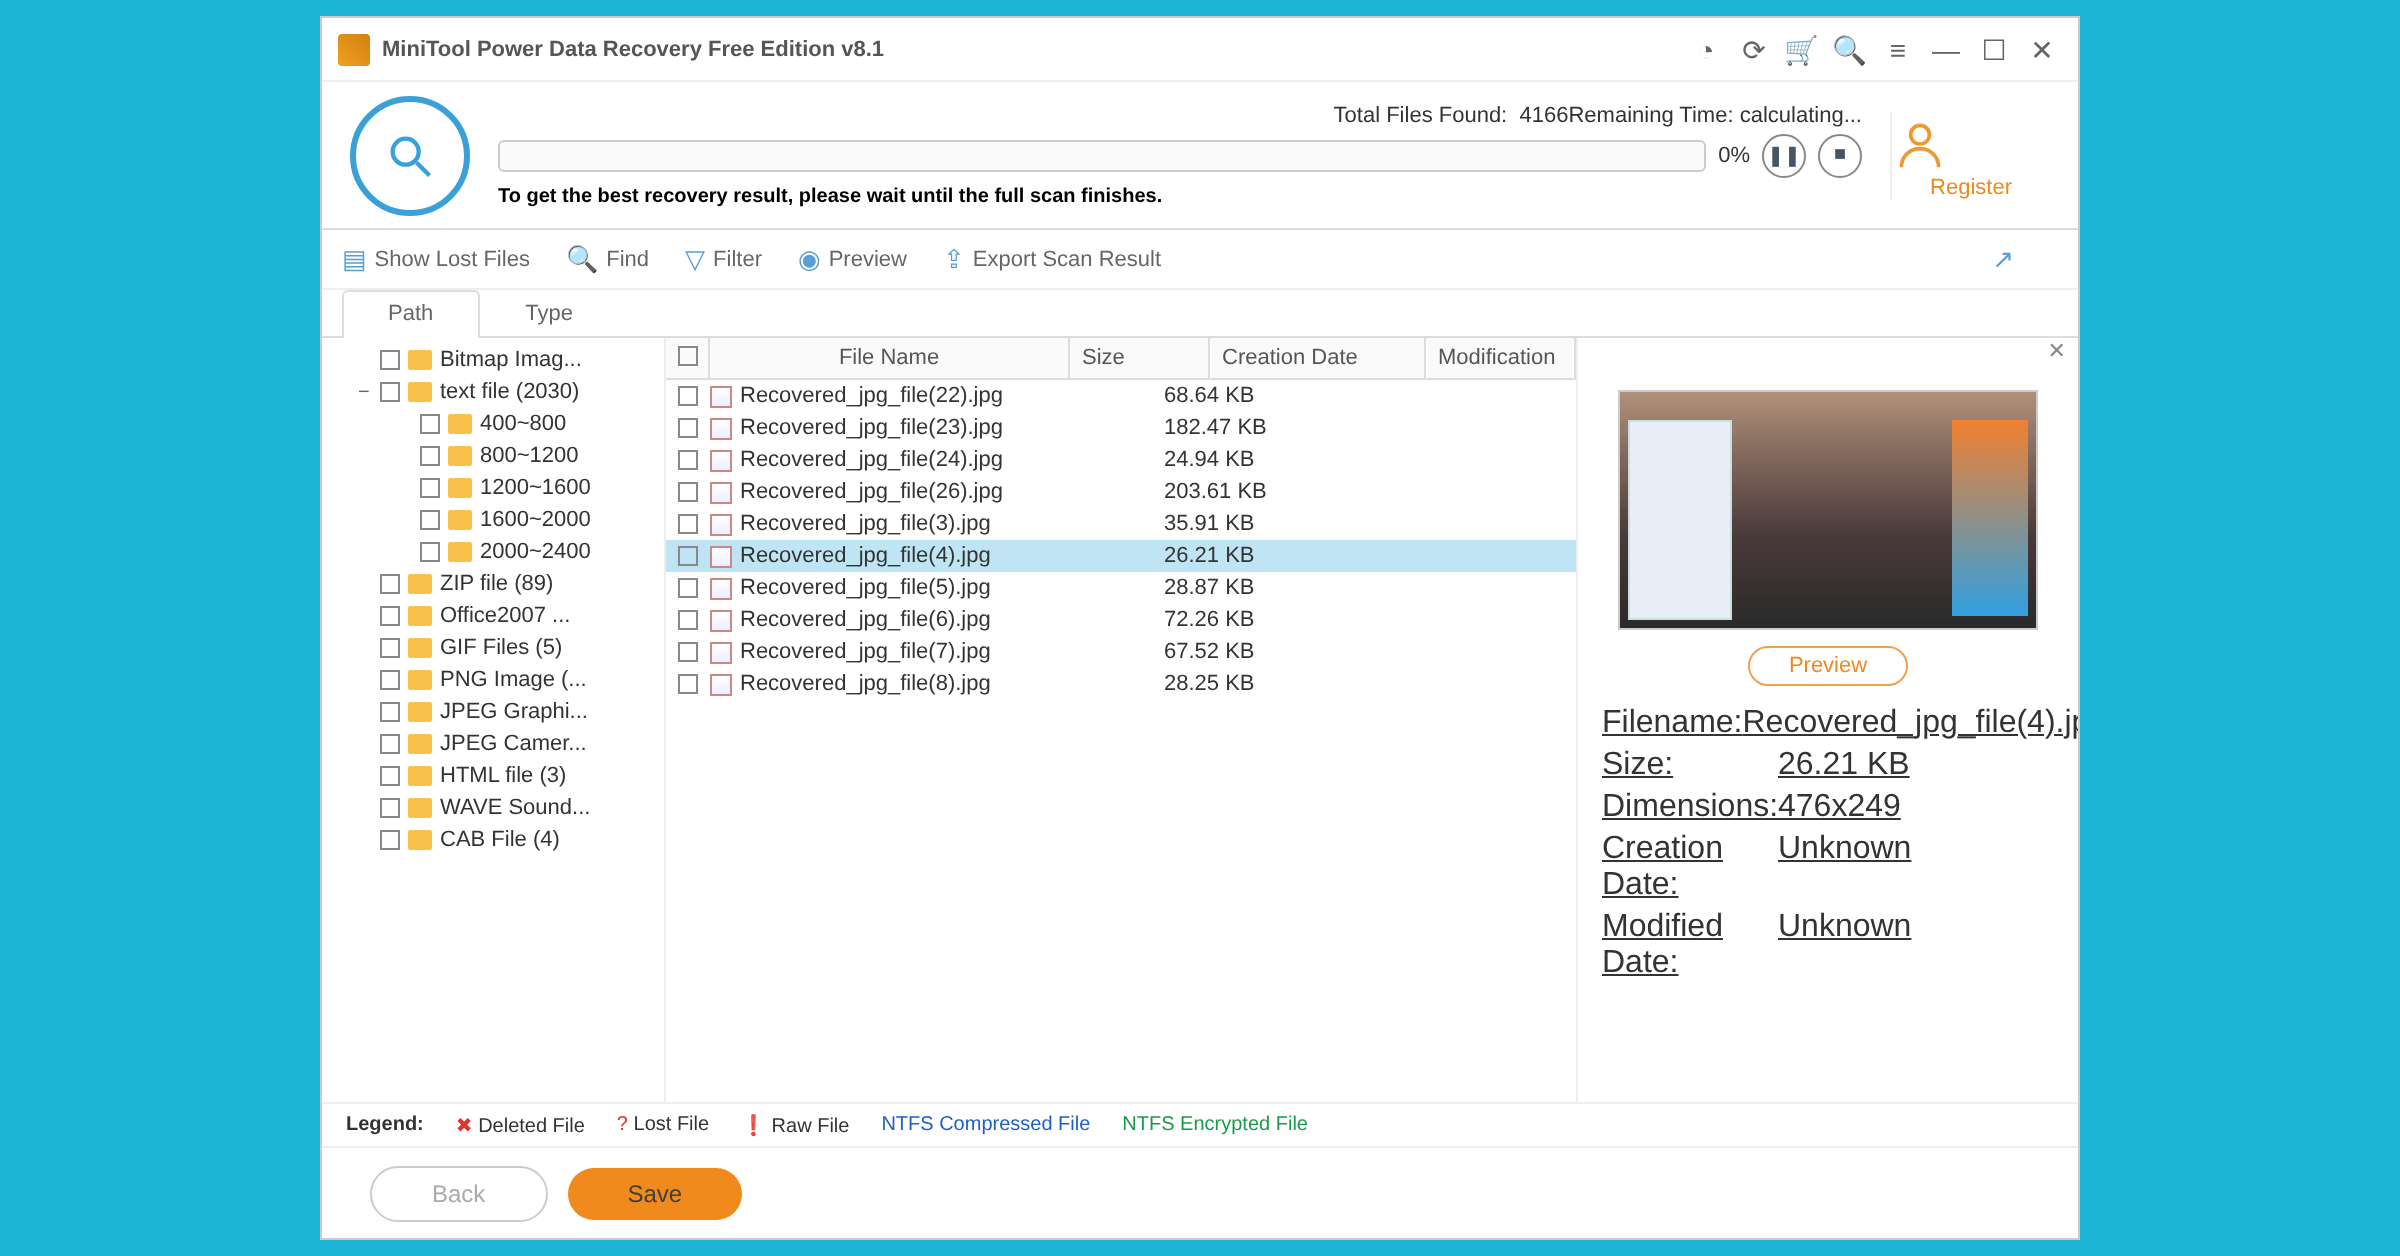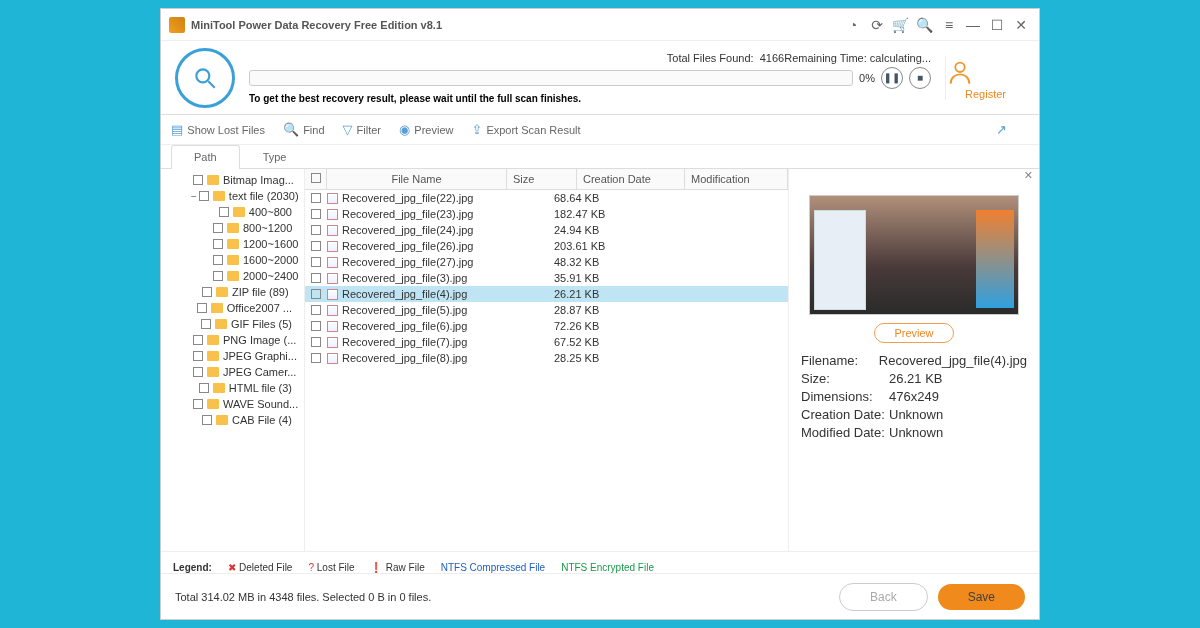--- a/index.html
+++ b/index.html
@@ -21,21 +21,21 @@
 .register-box .ricon { color: #ee9830; font-size: 26px; }
 .register-box .rlabel { color: #ee8820; font-size: 11px; margin-top: 2px; }
 .toolbar { height: 30px; border-bottom: 1px solid #eee; display: flex; align-items: center; padding: 0 10px; color: #666; }
 .toolbar .tbtn { display: flex; align-items: center; margin-right: 18px; cursor: pointer; font-size: 11px; }
 .toolbar .tbtn .ticn { color: #5a9ed6; margin-right: 4px; font-size: 13px; }
 .toolbar .flex { flex: 1; }
 .tabs { display: flex; border-bottom: 1px solid #ddd; padding-left: 10px; }
 .tab { padding: 5px 22px; font-size: 11px; color: #666; cursor: pointer; border: 1px solid transparent; border-bottom: none; }
 .tab.active { background: #fff; border-color: #ddd; border-radius: 3px 3px 0 0; margin-bottom: -1px; }
 .content { flex: 1; display: flex; overflow: hidden; }
-.tree { width: 144px; border-right: 1px solid #eee; overflow-y: auto; padding: 3px 12px; }
+.tree { width: 172px; border-right: 1px solid #eee; overflow-y: auto; padding: 3px 0; }
 .tree-item { display: flex; align-items: center; padding: 2px 0 2px 18px; font-size: 11px; color: #333; white-space: nowrap; cursor: pointer; }
 .tree-item.indent { padding-left: 38px; }
 .tree-item .cb { width: 10px; height: 10px; border: 1px solid #888; margin-right: 4px; flex-shrink: 0; }
 .tree-item .fico { width: 12px; height: 10px; background: #f7c14a; border-radius: 1px; margin-right: 4px; flex-shrink: 0; position: relative; }
 .tree-item .exp { width: 9px; font-size: 10px; color: #666; margin-right: 2px; }
 .middle { flex: 1; display: flex; flex-direction: column; border-right: 1px solid #eee; }
 .listhead { display: flex; border-bottom: 1px solid #ddd; font-size: 11px; color: #555; background: #fafafa; }
 .listhead .hc { padding: 4px 6px; border-right: 1px solid #ddd; }
 .hc.cb { width: 22px; }
 .hc.name { width: 180px; text-align: center; }
@@ -48,24 +48,24 @@
 .row .rcb { width: 10px; height: 10px; border: 1px solid #888; margin: 0 6px; }
 .row .rfico { width: 11px; height: 11px; background: linear-gradient(#fff,#eef); border: 1px solid #c88; margin-right: 4px; flex-shrink: 0; }
 .row .rname { width: 168px; padding-right: 4px; }
 .row .rsize { width: 70px; margin-left: 44px; }
 .preview { width: 250px; padding: 8px 12px; position: relative; }
 .preview .x { position: absolute; top: 0; right: 6px; color: #888; cursor: pointer; }
 .preview-img { width: 210px; height: 120px; margin: 18px auto 8px; background: linear-gradient(180deg,#b0907a 0%,#4a3a3a 60%,#2a2a2a 100%); position: relative; border: 1px solid #ccc; overflow: hidden; }
 .preview-img::before { content:""; position:absolute; left:4px; top:14px; width:50px; height:98px; background:#e8eef6; border:1px solid #cdd; }
 .preview-img::after { content:""; position:absolute; right:4px; top:14px; width:38px; height:98px; background:linear-gradient(#f08030,#30a0e0); }
 .preview-btn { display: block; width: 80px; margin: 6px auto 10px; border: 1px solid #f2a050; color: #ee8820; padding: 3px; border-radius: 12px; text-align: center; font-size: 11px; cursor: pointer; }
-.meta { font-size: 13px; color: #333; }
+.meta { font-size: 16px; color: #333; text-decoration: underline; }
 .meta .mrow { display: flex; margin-bottom: 3px; }
 .meta .mk { width: 88px; }
-.legend { height: 22px; display: flex; align-items: flex-end; padding: 0 12px; font-size: 10px; border-top: 1px solid #eee; }
+.legend { height: 22px; display: flex; align-items: center; padding: 0 12px; font-size: 10px; border-top: 1px solid #eee; }
 .legend span { margin-right: 16px; }
 .lg-del::before { content:"✖ "; color:#d33; }
 .lg-lost::before { content:"? "; color:#d33; }
 .lg-raw::before { content:"❗ "; color:#e80; }
 .lg-ntfs { color:#2060c0; }
 .lg-enc { color:#1a9a4a; }
 .footer { height: 46px; display: flex; align-items: center; padding: 0 14px; border-top: 1px solid #eee; }
 .footer .ftext { flex: 1; font-size: 11px; }
 .btn { padding: 6px 30px; border-radius: 16px; font-size: 12px; margin-left: 10px; cursor: pointer; }
 .btn.back { border: 1px solid #ccc; color: #aaa; background: #fff; }
@@ -286,26 +286,20 @@
           </div>
           <div class="row">
             <span class="rcb"></span>
             <span class="rfico"></span>
             <span class="rname">Recovered_jpg_file(26).jpg</span>
             <span class="rsize">203.61 KB</span>
           </div>
           <div class="row">
             <span class="rcb"></span>
             <span class="rfico"></span>
-            <span class="rname">Recovered_jpg_file(27).jpg</span>
-            <span class="rsize">48.32 KB</span>
-          </div>
-          <div class="row">
-            <span class="rcb"></span>
-            <span class="rfico"></span>
             <span class="rname">Recovered_jpg_file(3).jpg</span>
             <span class="rsize">35.91 KB</span>
           </div>
           <div class="row sel">
             <span class="rcb"></span>
             <span class="rfico"></span>
             <span class="rname">Recovered_jpg_file(4).jpg</span>
             <span class="rsize">26.21 KB</span>
           </div>
           <div class="row">
@@ -367,18 +361,17 @@
   <div class="legend">
     <span style="font-weight:bold">Legend:</span>
     <span class="lg-del">Deleted File</span>
     <span class="lg-lost">Lost File</span>
     <span class="lg-raw">Raw File</span>
     <span class="lg-ntfs">NTFS Compressed File</span>
     <span class="lg-enc">NTFS Encrypted File</span>
   </div>
 
   <div class="footer">
-    <div class="ftext">Total 314.02 MB in 4348 files. Selected 0 B in 0 files.</div>
     <div class="btn back">Back</div>
     <div class="btn save">Save</div>
   </div>
 
 </div>
 
 </body></html>

